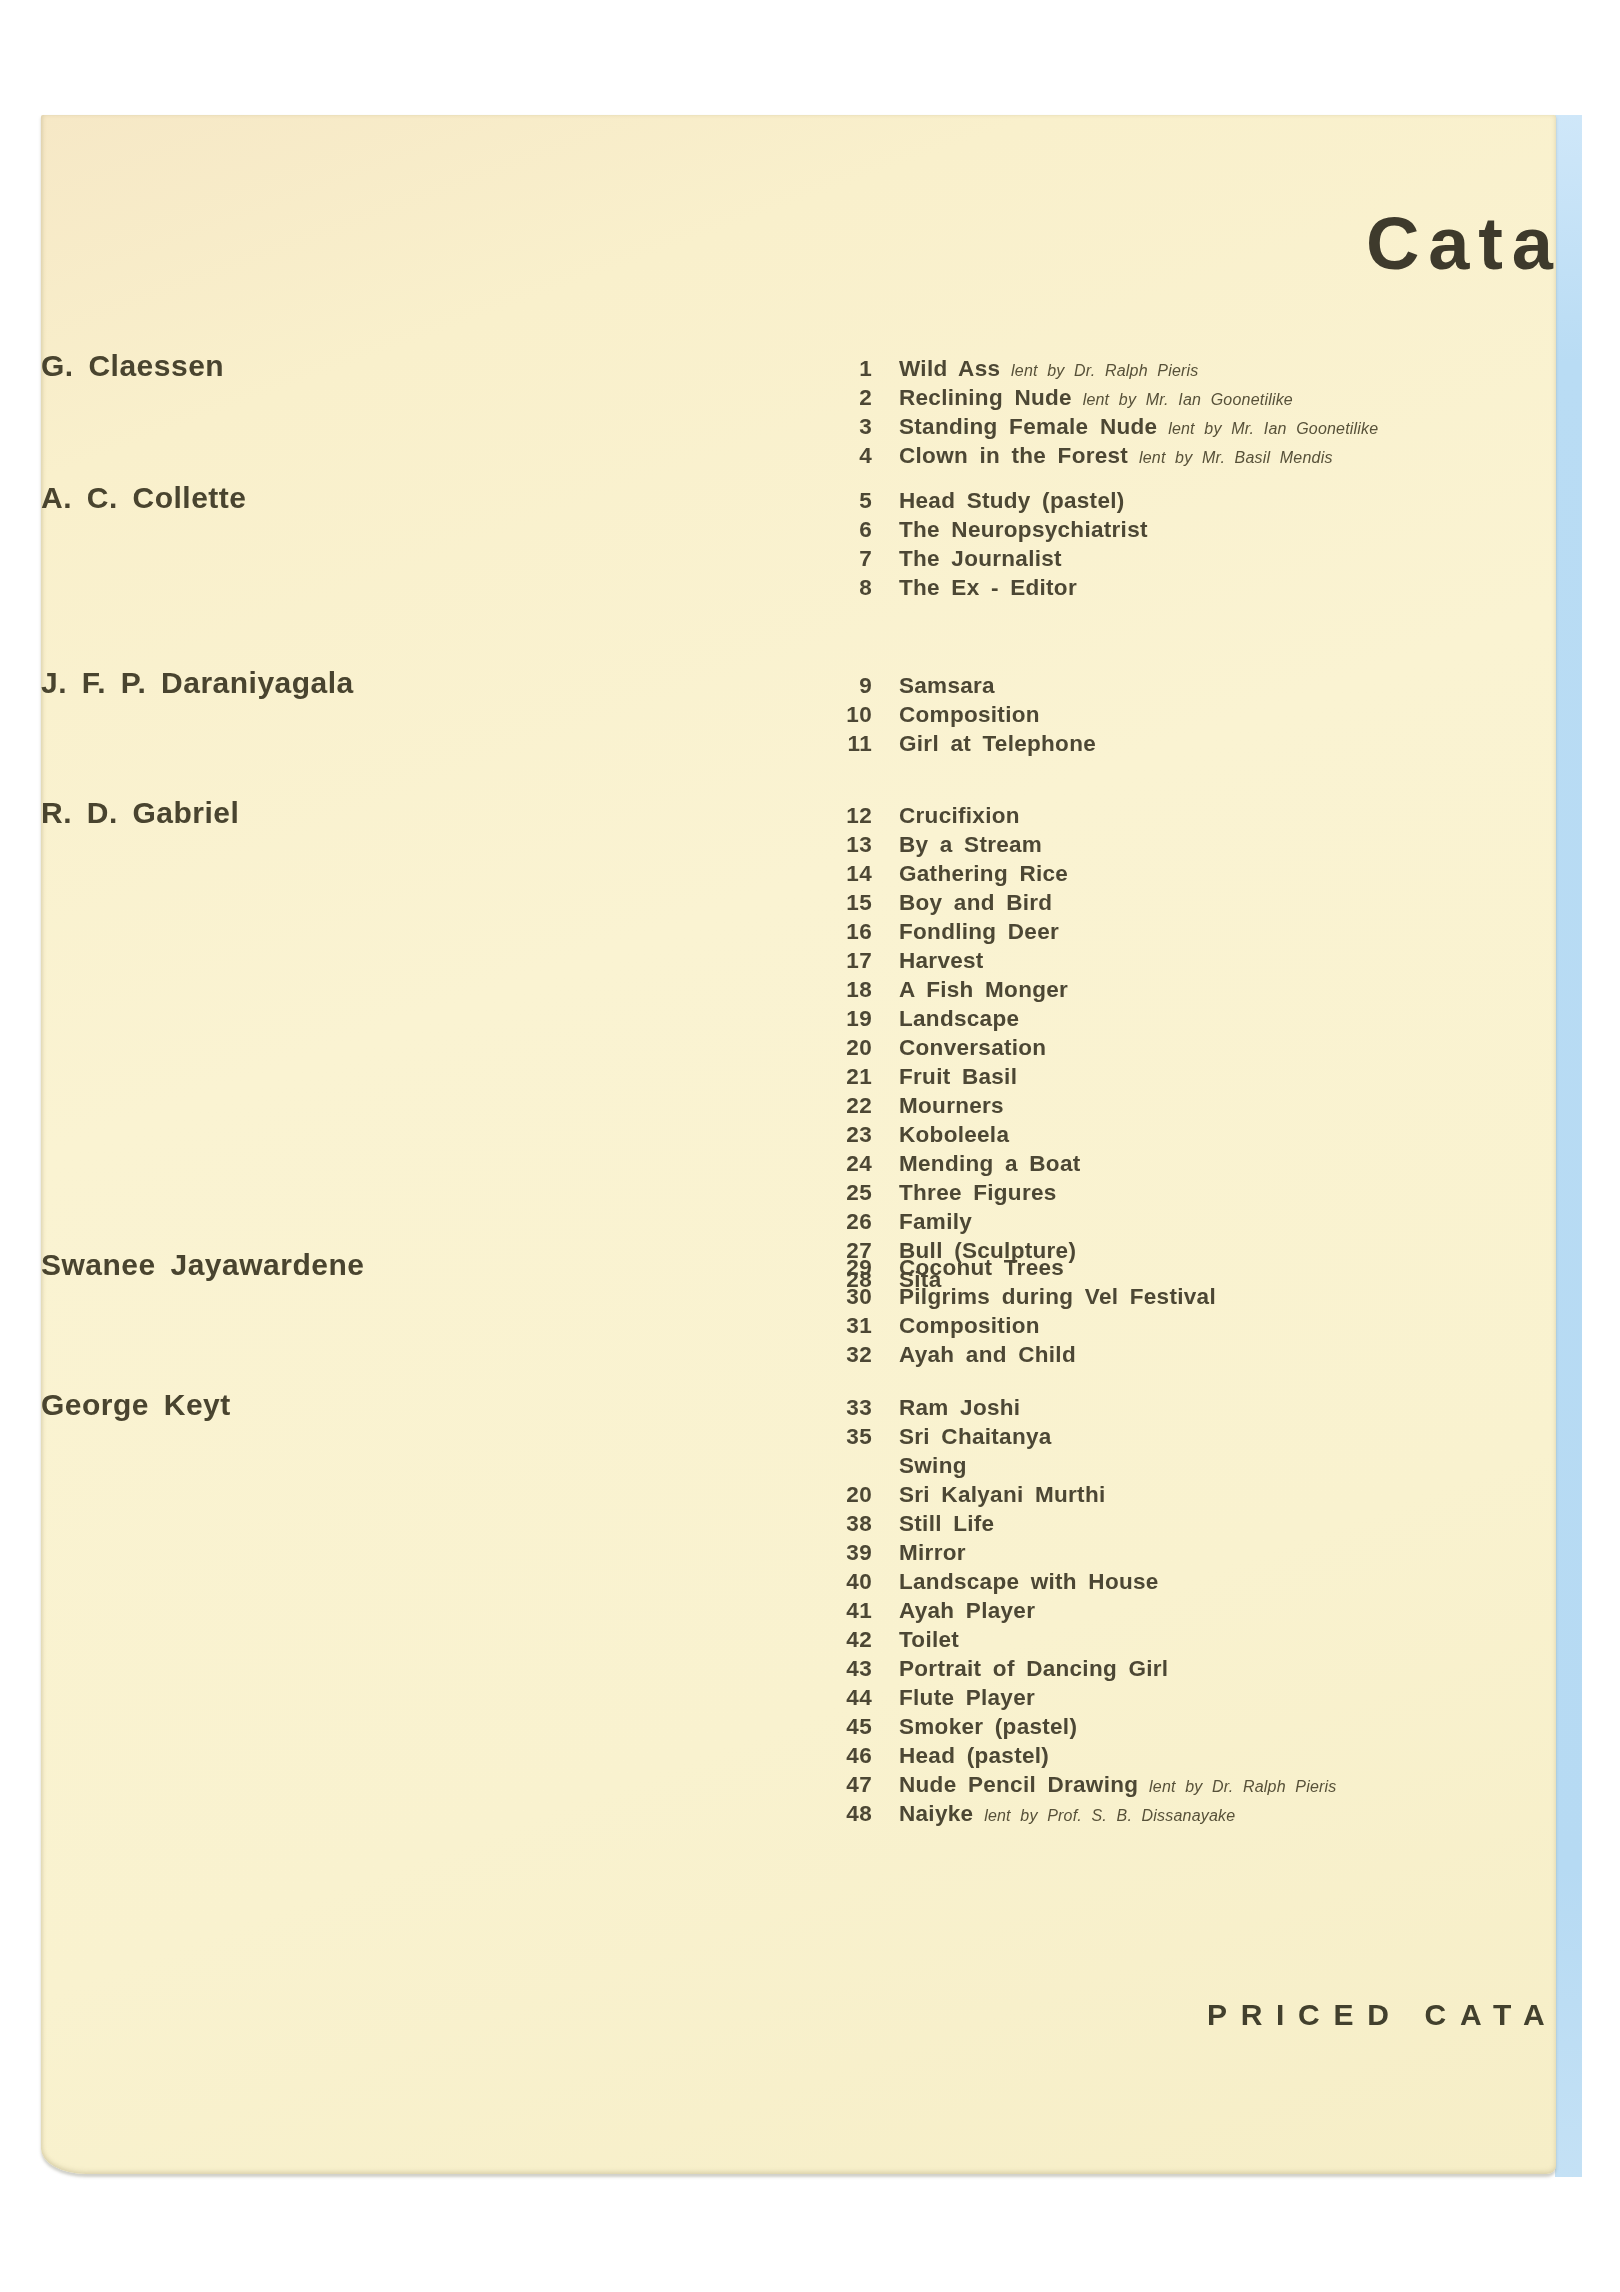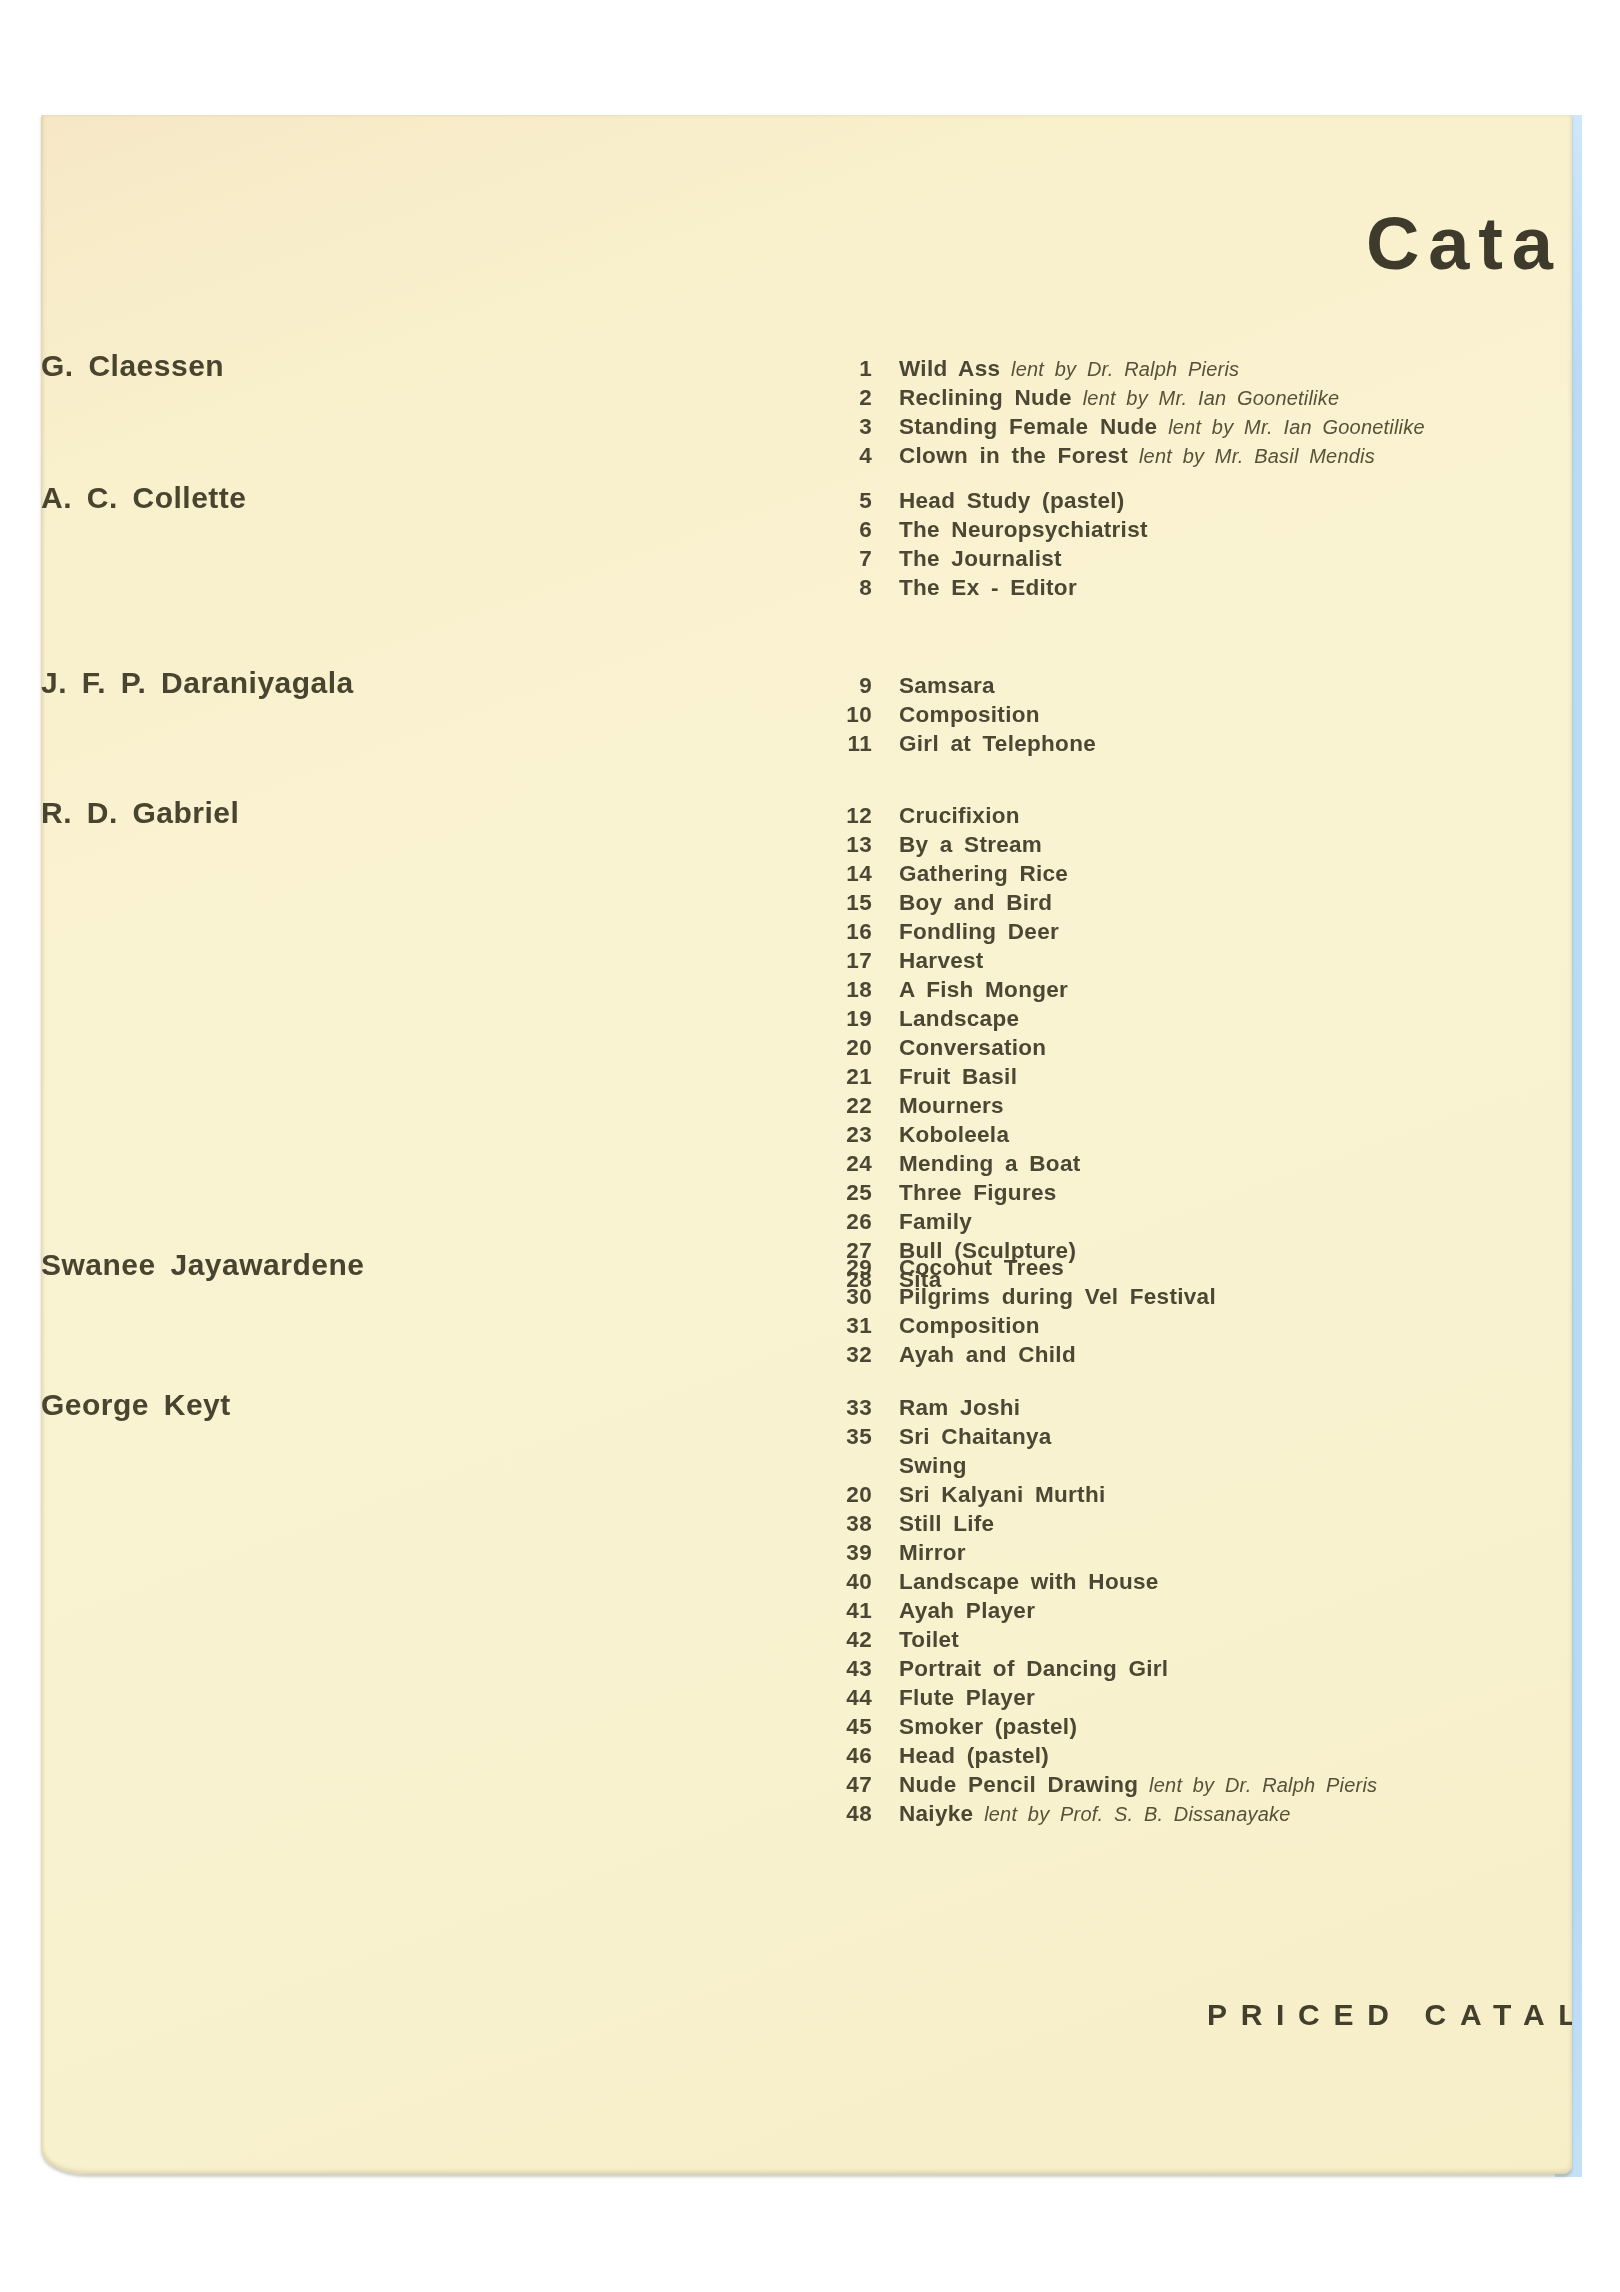--- a/index.html
+++ b/index.html
@@ -17,21 +17,20 @@
     background: linear-gradient(180deg, #cfe7f9 0%, #b9dcf4 12%, #b6daf3 85%, #c4e1f5 100%);
   }
   .paper {
     position: absolute;
     left: 41px; top: 115px;
     width: 1515px; height: 2059px;
     overflow: hidden;
     background: linear-gradient(160deg, #f6e8c6 0%, #f9f0cc 14%, #faf3d2 40%, #f9f2cf 72%, #f6eec7 100%);
     border-radius: 2px 2px 9.8px 45px / 2px 2px 7.8px 25.5px;
     box-shadow: 0 2.9px 2.9px rgba(130,130,110,.38), inset 0 -2px 4.9px rgba(150,140,100,.28), inset 2px 0 3.9px rgba(190,170,130,.18);
-    padding-left: 16px;
   }
   .page-title {
     position: absolute;
     top: 86px; left: 1325px;
     margin: 0;
     font-size: 74px; font-weight: bold;
     letter-spacing: 8.8px;
     color: #3e3a2c;
     white-space: nowrap;
   }
@@ -59,21 +58,21 @@
   }
   .num {
     position: absolute;
     left: 0; top: 0;
     width: 831px;
     text-align: right;
   }
   .lent {
     font-weight: normal;
     font-style: italic;
-    font-size: 20px;
+    font-size: 16px;
     letter-spacing: 0.2px; word-spacing: 4.9px;
     color: #575139;
     margin-left: 10.8px;
     text-align: right;
   }
   .footer-title {
     position: absolute;
     top: 1883px; left: 1166px;
     font-size: 30px; font-weight: bold;
     letter-spacing: 13.7px;

